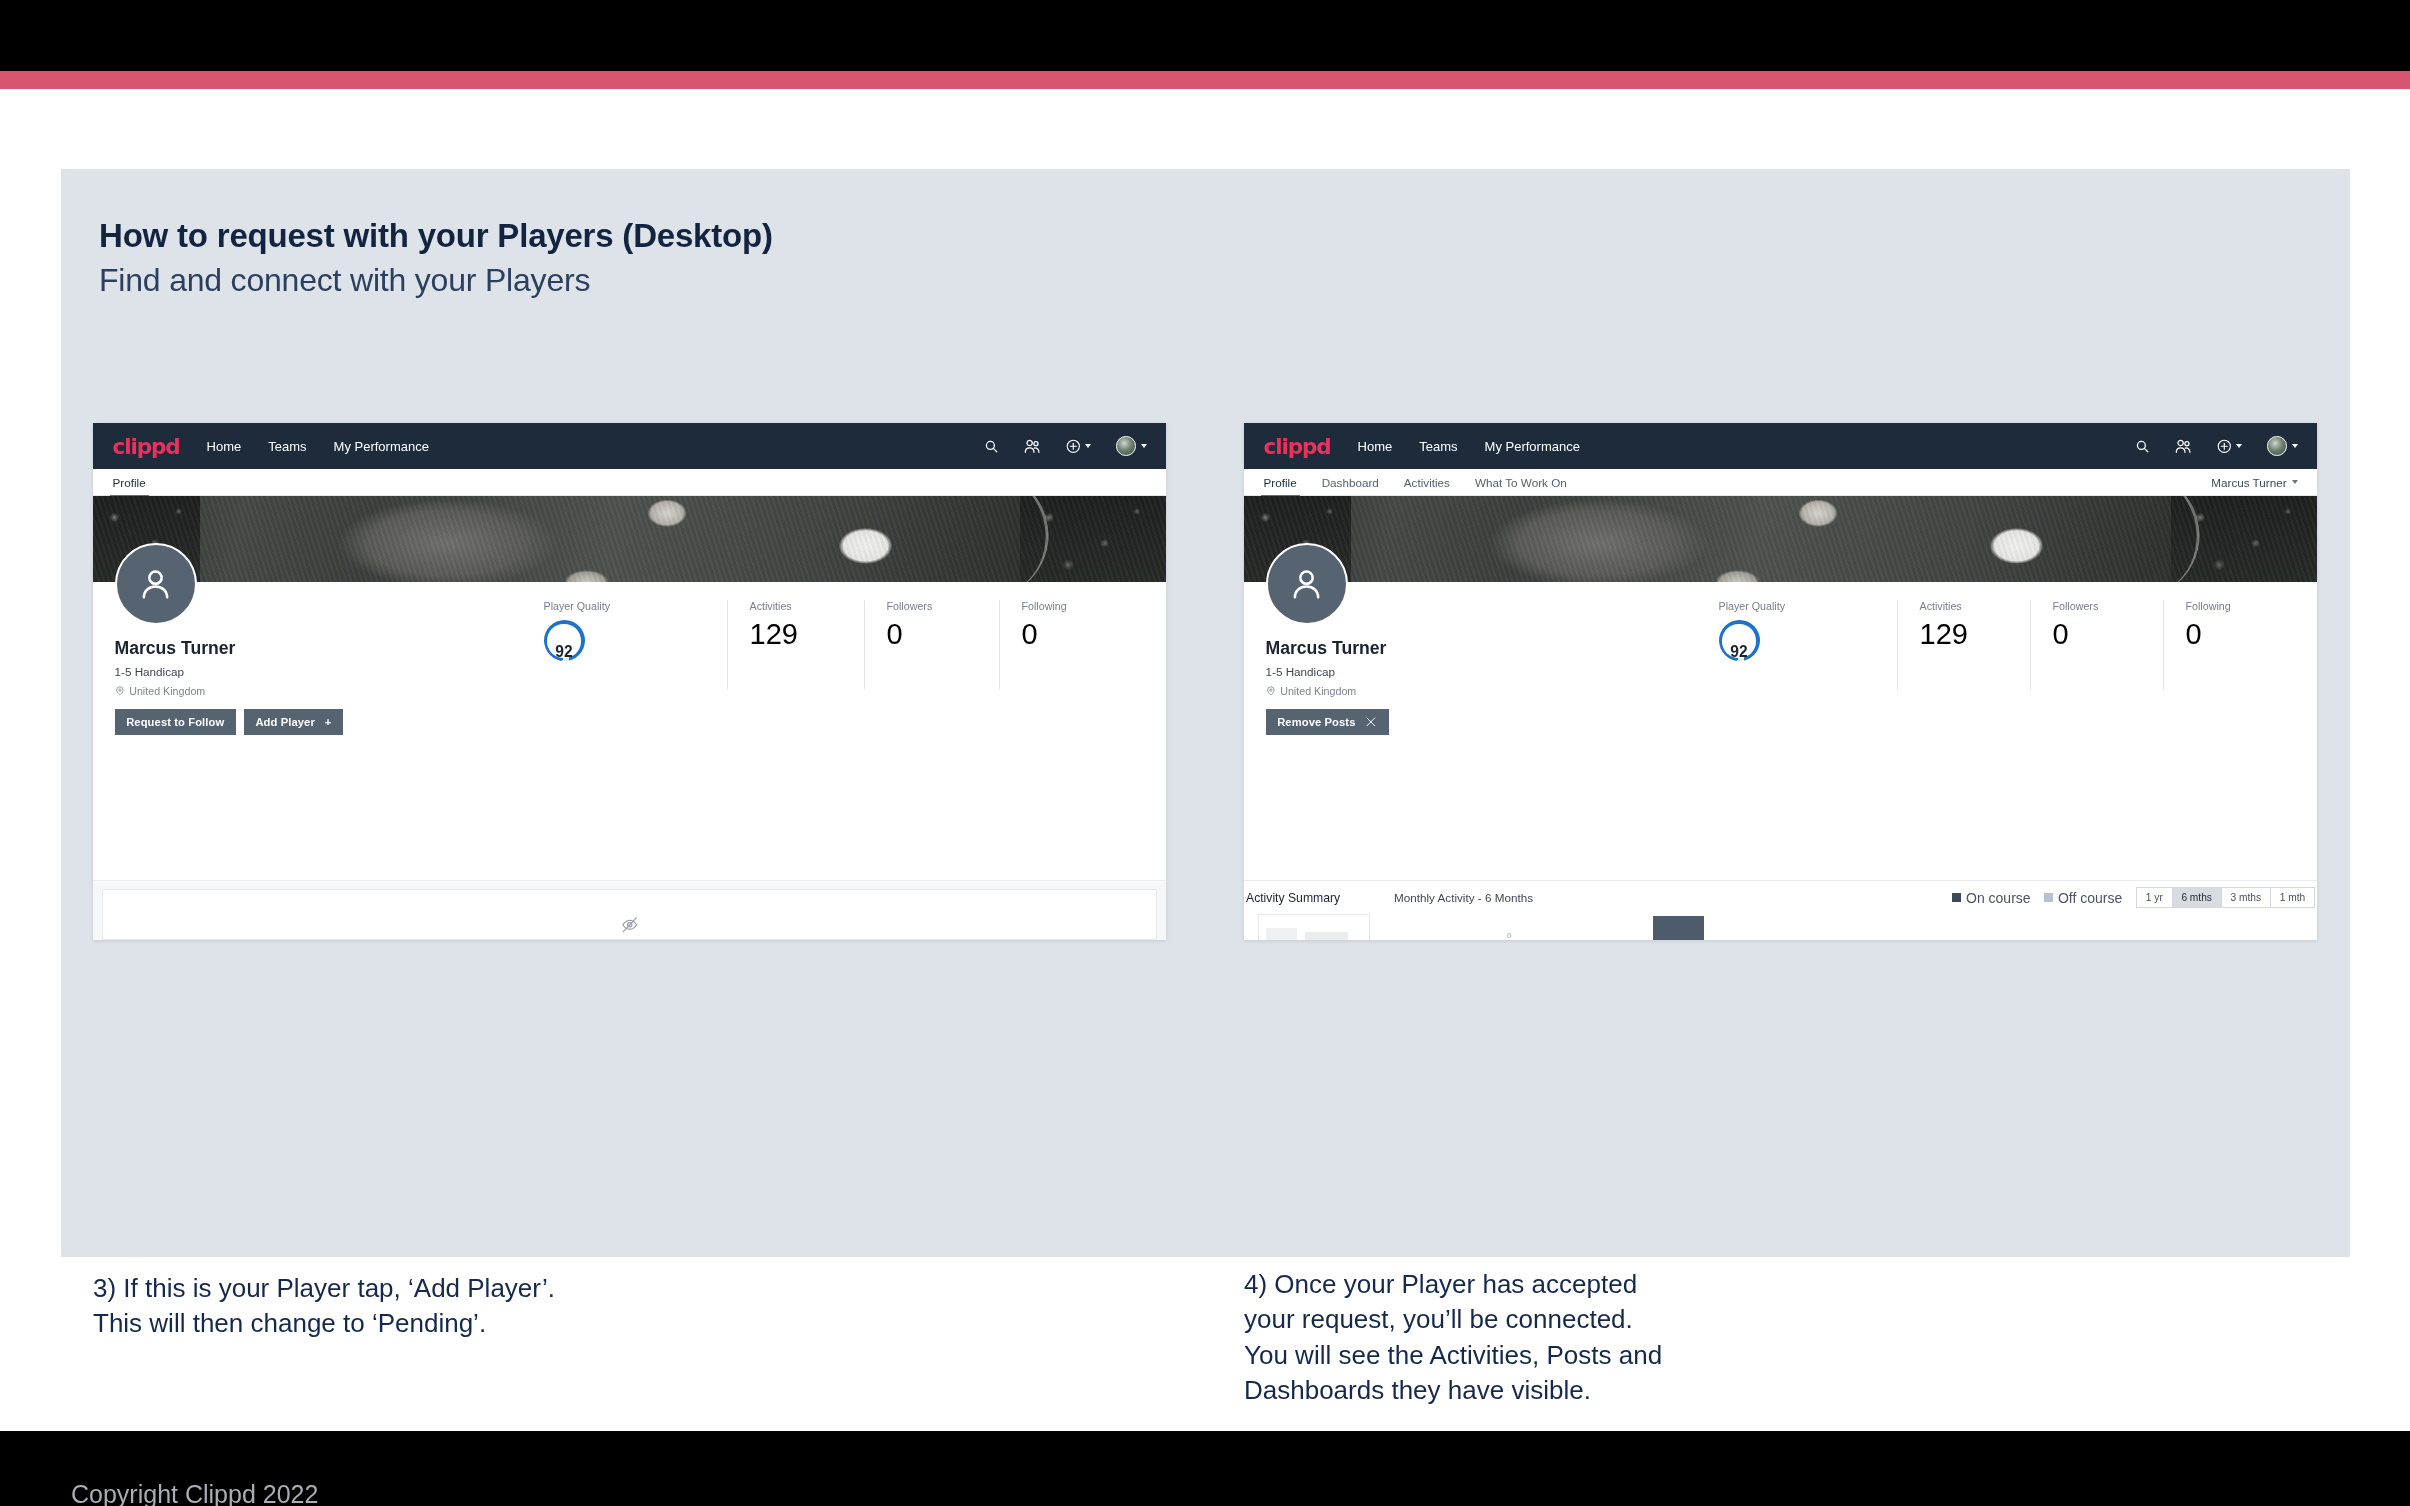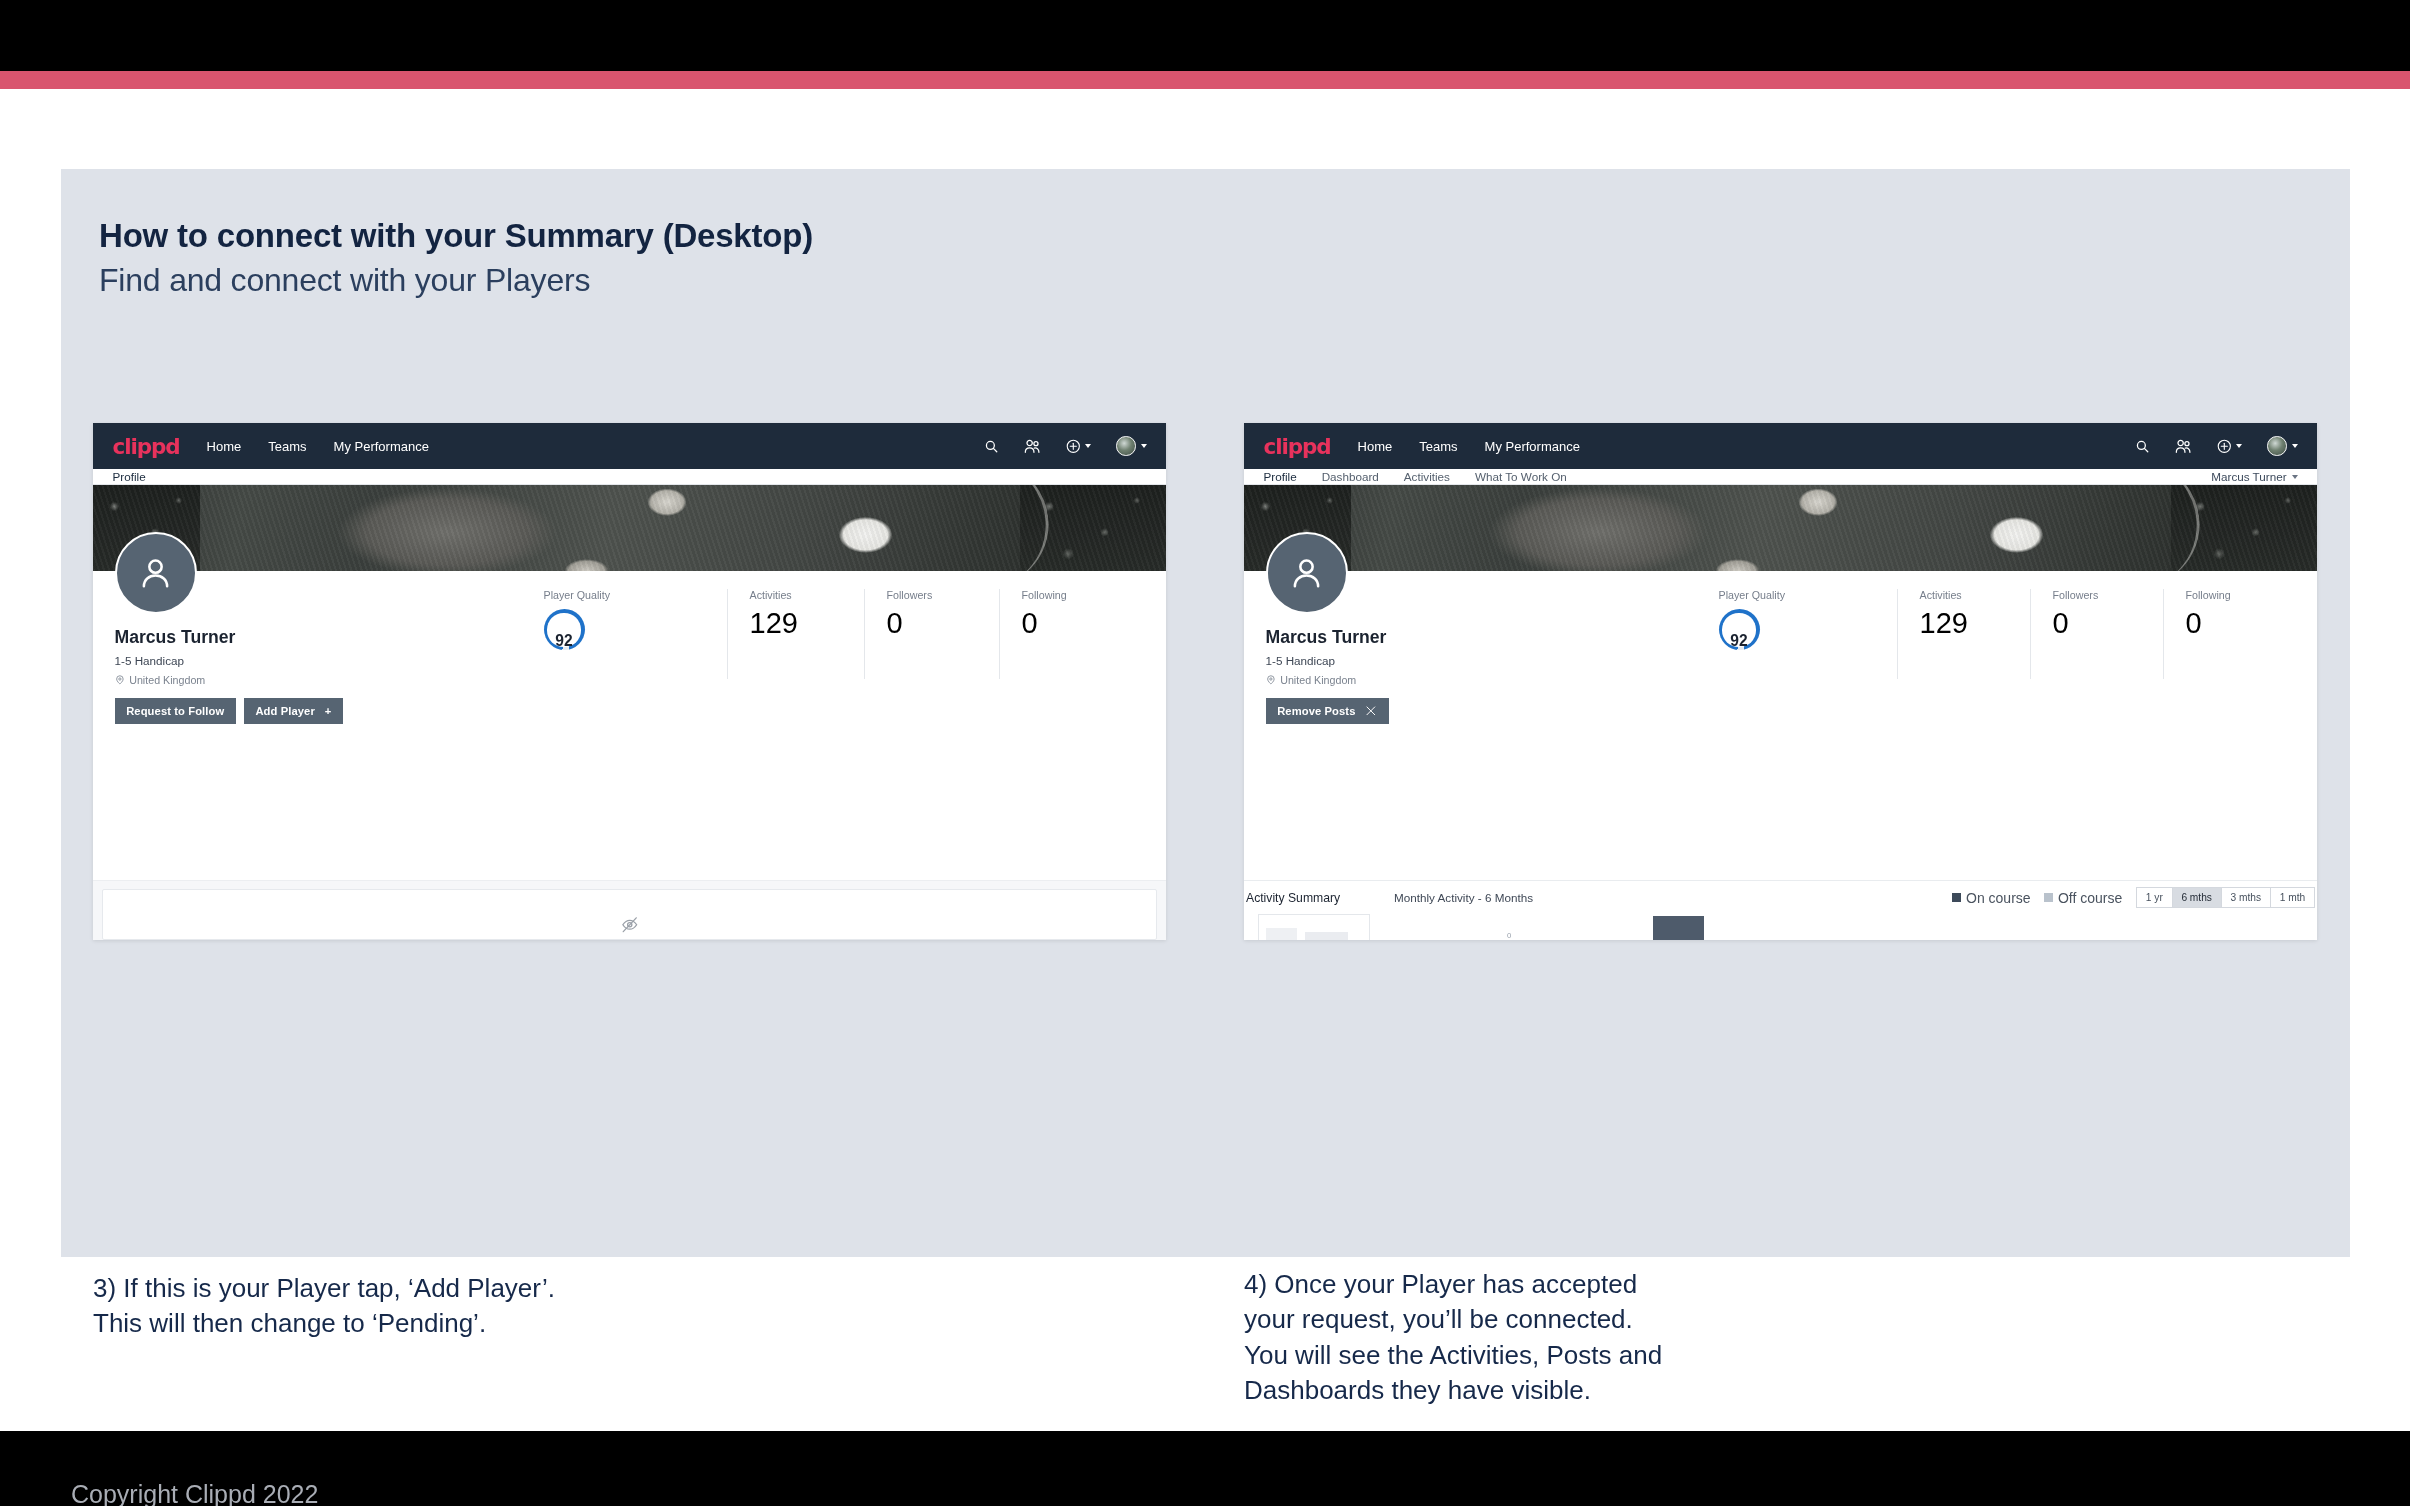--- a/index.html
+++ b/index.html
@@ -81,21 +81,21 @@
   .tb-icon svg { display:block; }
   .caret { width:0;height:0;border-left:3.9px solid transparent;border-right:3.9px solid transparent;border-top:4.9px solid #ffffff; margin-left:4.9px; }
   .avatar-mini {
     width:19.5px; height:19.5px; border-radius:50%;
     background:radial-gradient(circle at 40% 35%, #cfd8d4 0%, #6f8070 45%, #3c4a43 100%);
     border:1.5px solid #ffffff;
   }
 
   
   .tabs {
-    height:16px; background:#fff; border-bottom:1px solid #e3e6ea;
+    height:27px; background:#fff; border-bottom:1px solid #e3e6ea;
     display:flex; align-items:center; padding:0 19.5px; gap:25px;
     position:relative;
   }
   .tab { font-size:11.7px; color:#55606e; position:relative; height:32px; display:flex; align-items:center; }
   .tab.active { color:#1b2b3e; }
   .tab.active::after {
     content:""; position:absolute; left:-2.9px; right:-2.9px; bottom:0; height:2.9px; background:#e8325c;
   }
   .tabs-user {
     margin-left:auto; font-size:11.7px; color:#3d4a5c; display:flex; align-items:center; gap:4.9px;
@@ -227,21 +227,21 @@
   <div class="slide-head">
     <div class="head-title">How to connect with your Players</div>
     <div class="logo-wrap">
       <span class="logo-text">clippd</span>
     </div>
     <div class="head-rule"></div>
   </div>
 
   <div class="panel">
 
-    <div class="panel-title">How to connect with your Summary (Desktop)</div>
+    <div class="panel-title">How to request with your Players (Desktop)</div>
     <div class="panel-sub">Find and connect with your Players</div>
 
     <div class="shot left">
 
       <div class="topbar">
         <span class="tb-logo">clippd</span>
         <div class="tb-links">
           <span class="tb-link">Home</span>
           <span class="tb-link">Teams</span>
           <span class="tb-link">My Performance</span>

